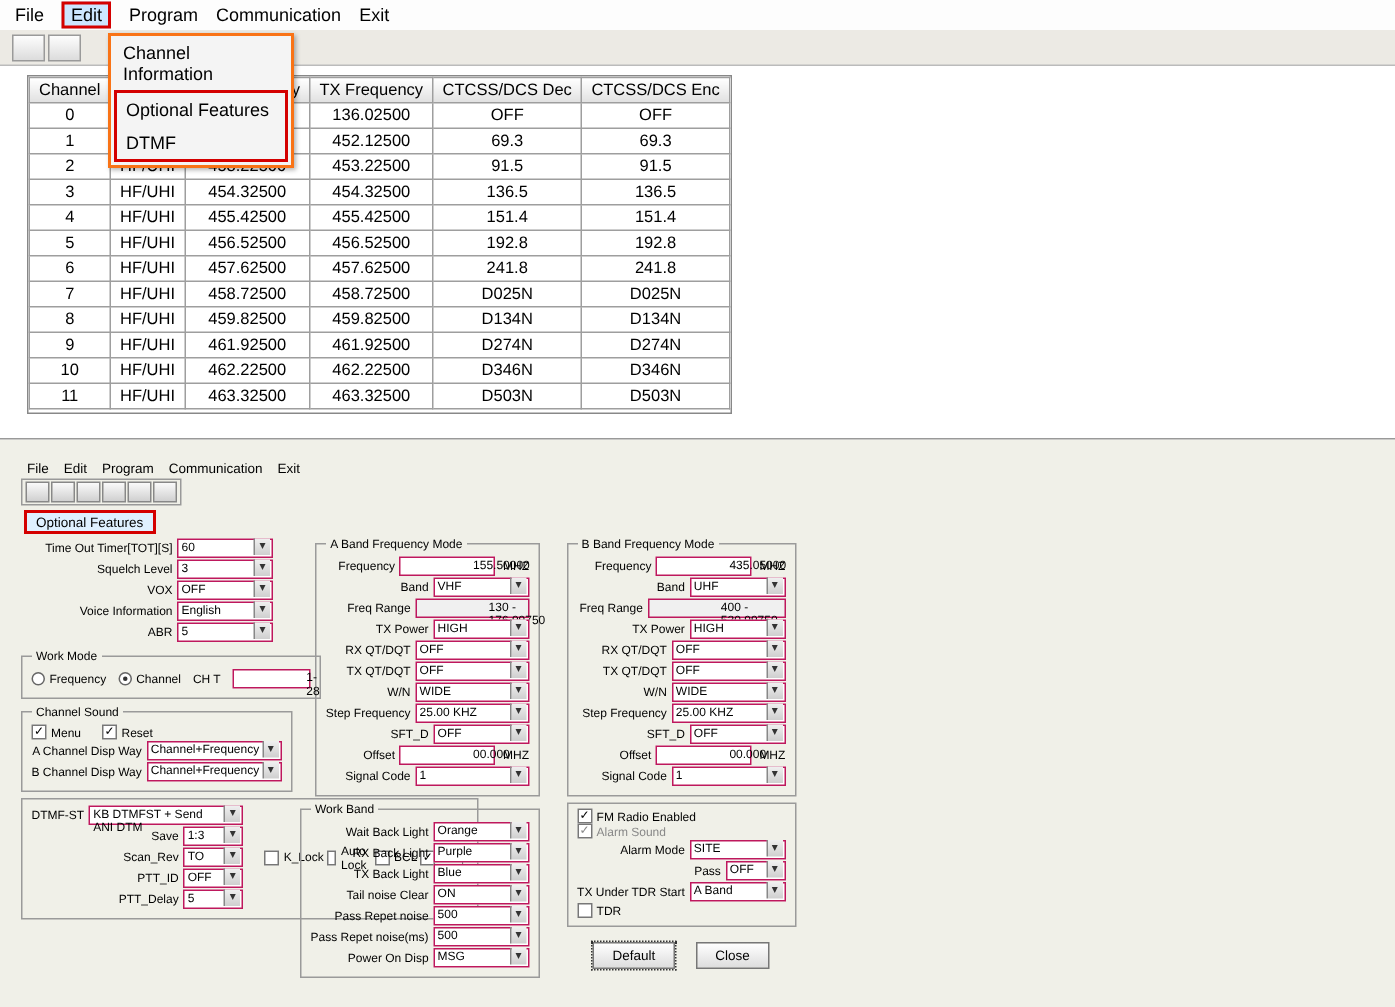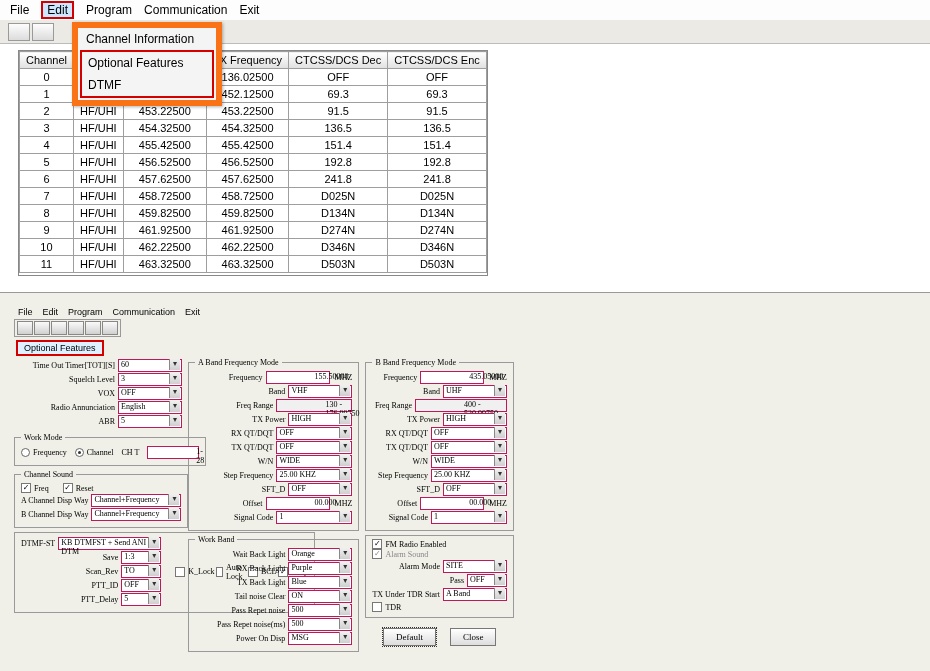--- a/index.html
+++ b/index.html
@@ -28,23 +28,23 @@
   .menubar span { cursor: default; }
   .menubar .hl {
     border: 2px solid #d40000;
     padding: 0 4px;
     margin: -2px 0;
     background: #cde6ff;
   }
   .dropdown {
     position: absolute;
     left: 72px; top: 22px;
-    width: 150px;
+    width: 124px;
     background: #f4f4f4;
-    border: 6px solid #f97316;
+    border: 2px solid #f97316;
     box-shadow: 1px 1px 3px rgba(0,0,0,0.3);
     z-index: 5;
   }
   .dropdown .item {
     padding: 4px 8px;
     font-size: 12px;
   }
   .dropdown .grp {
     border: 2px solid #d40000;
     margin: 0 2px 2px 2px;
@@ -119,28 +119,27 @@
     display: inline-block;
     font-size: 9px;
     padding: 1px 6px;
     border: 2px solid #d40000;
     background: #dff0ff;
     margin: 3px 0 2px 2px;
   }
 
   .form-area {
     display: flex;
-    gap: 6px;
+    gap: 18px;
     font-size: 8px;
     align-items: flex-start;
-    font-family: Liberation Serif, serif;
   }
   .col { display: flex; flex-direction: column; gap: 4px; }
   .col-left { width: 168px; }
-  .col-mid  { width: 188px; }
+  .col-mid  { width: 188px; align-items: flex-end; }
   .col-right{ width: 158px; }
 
   fieldset {
     border: 1px solid #9a9a9a;
     padding: 3px 6px 5px 6px;
     margin: 0;
   }
   legend { font-size: 8px; padding: 0 3px; }
 
   .row {
@@ -375,21 +374,21 @@
           </div>
         <div class="row">
             <label>Squelch Level</label>
             <div class="sel">3</div>
           </div>
         <div class="row">
             <label>VOX</label>
             <div class="sel">OFF</div>
           </div>
         <div class="row">
-            <label>Radio Annunciation</label>
+            <label>Voice Information</label>
             <div class="sel">English</div>
           </div>
         <div class="row">
             <label>ABR</label>
             <div class="sel">5</div>
           </div>
       </div>
 
       <fieldset>
         <legend>Work Mode</legend>
@@ -405,21 +404,21 @@
           <label>CH T</label>
           <div class="inp" style="width:30px">1-28</div>
         </div>
       </fieldset>
 
       <fieldset>
         <legend>Channel Sound</legend>
         <div class="row" style="justify-content:flex-start;gap:14px">
           <div class="cbx ck">
               <span class="box"></span>
-              <span>Freq</span>
+              <span>Menu</span>
             </div>
           <div class="cbx ck">
               <span class="box"></span>
               <span>Reset</span>
             </div>
         </div>
         <div class="row">
             <label>A Channel Disp Way</label>
             <div class="sel" style="width:90px">Channel+Frequency</div>
           </div>

